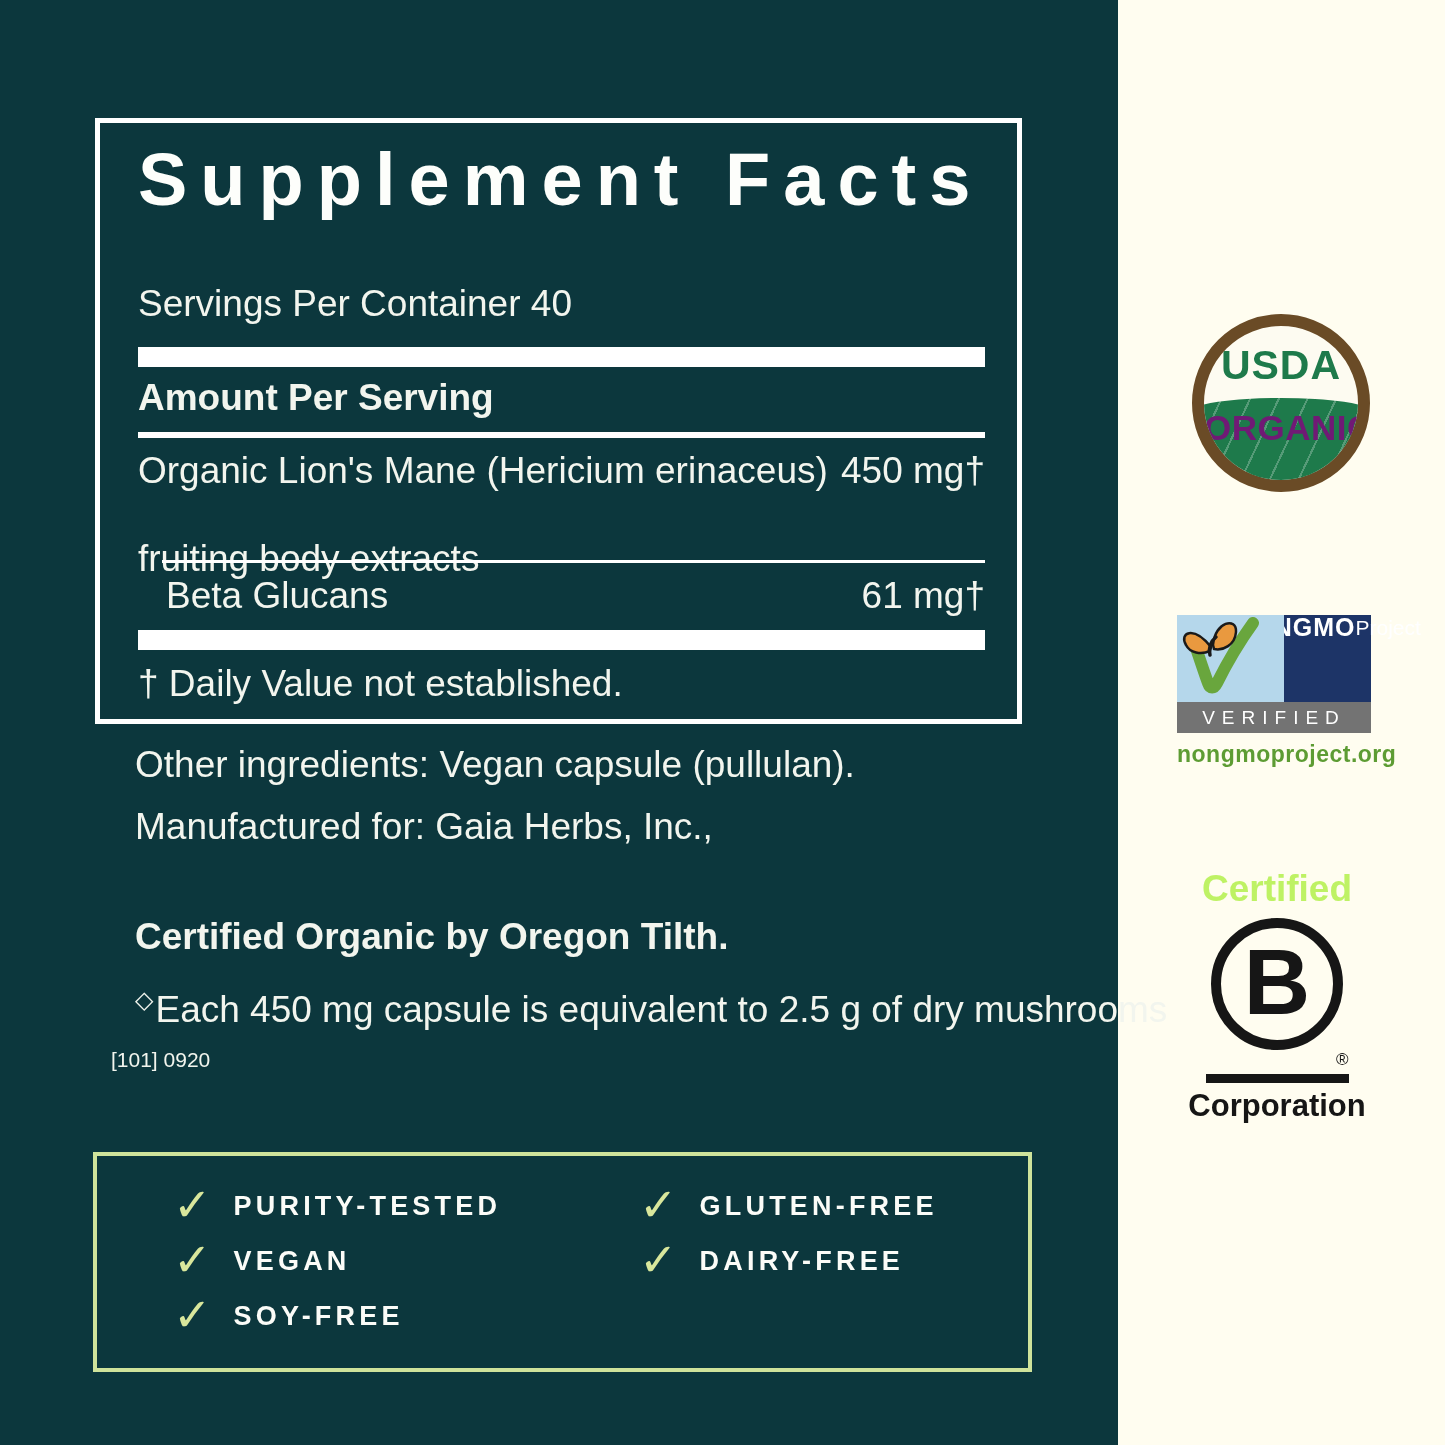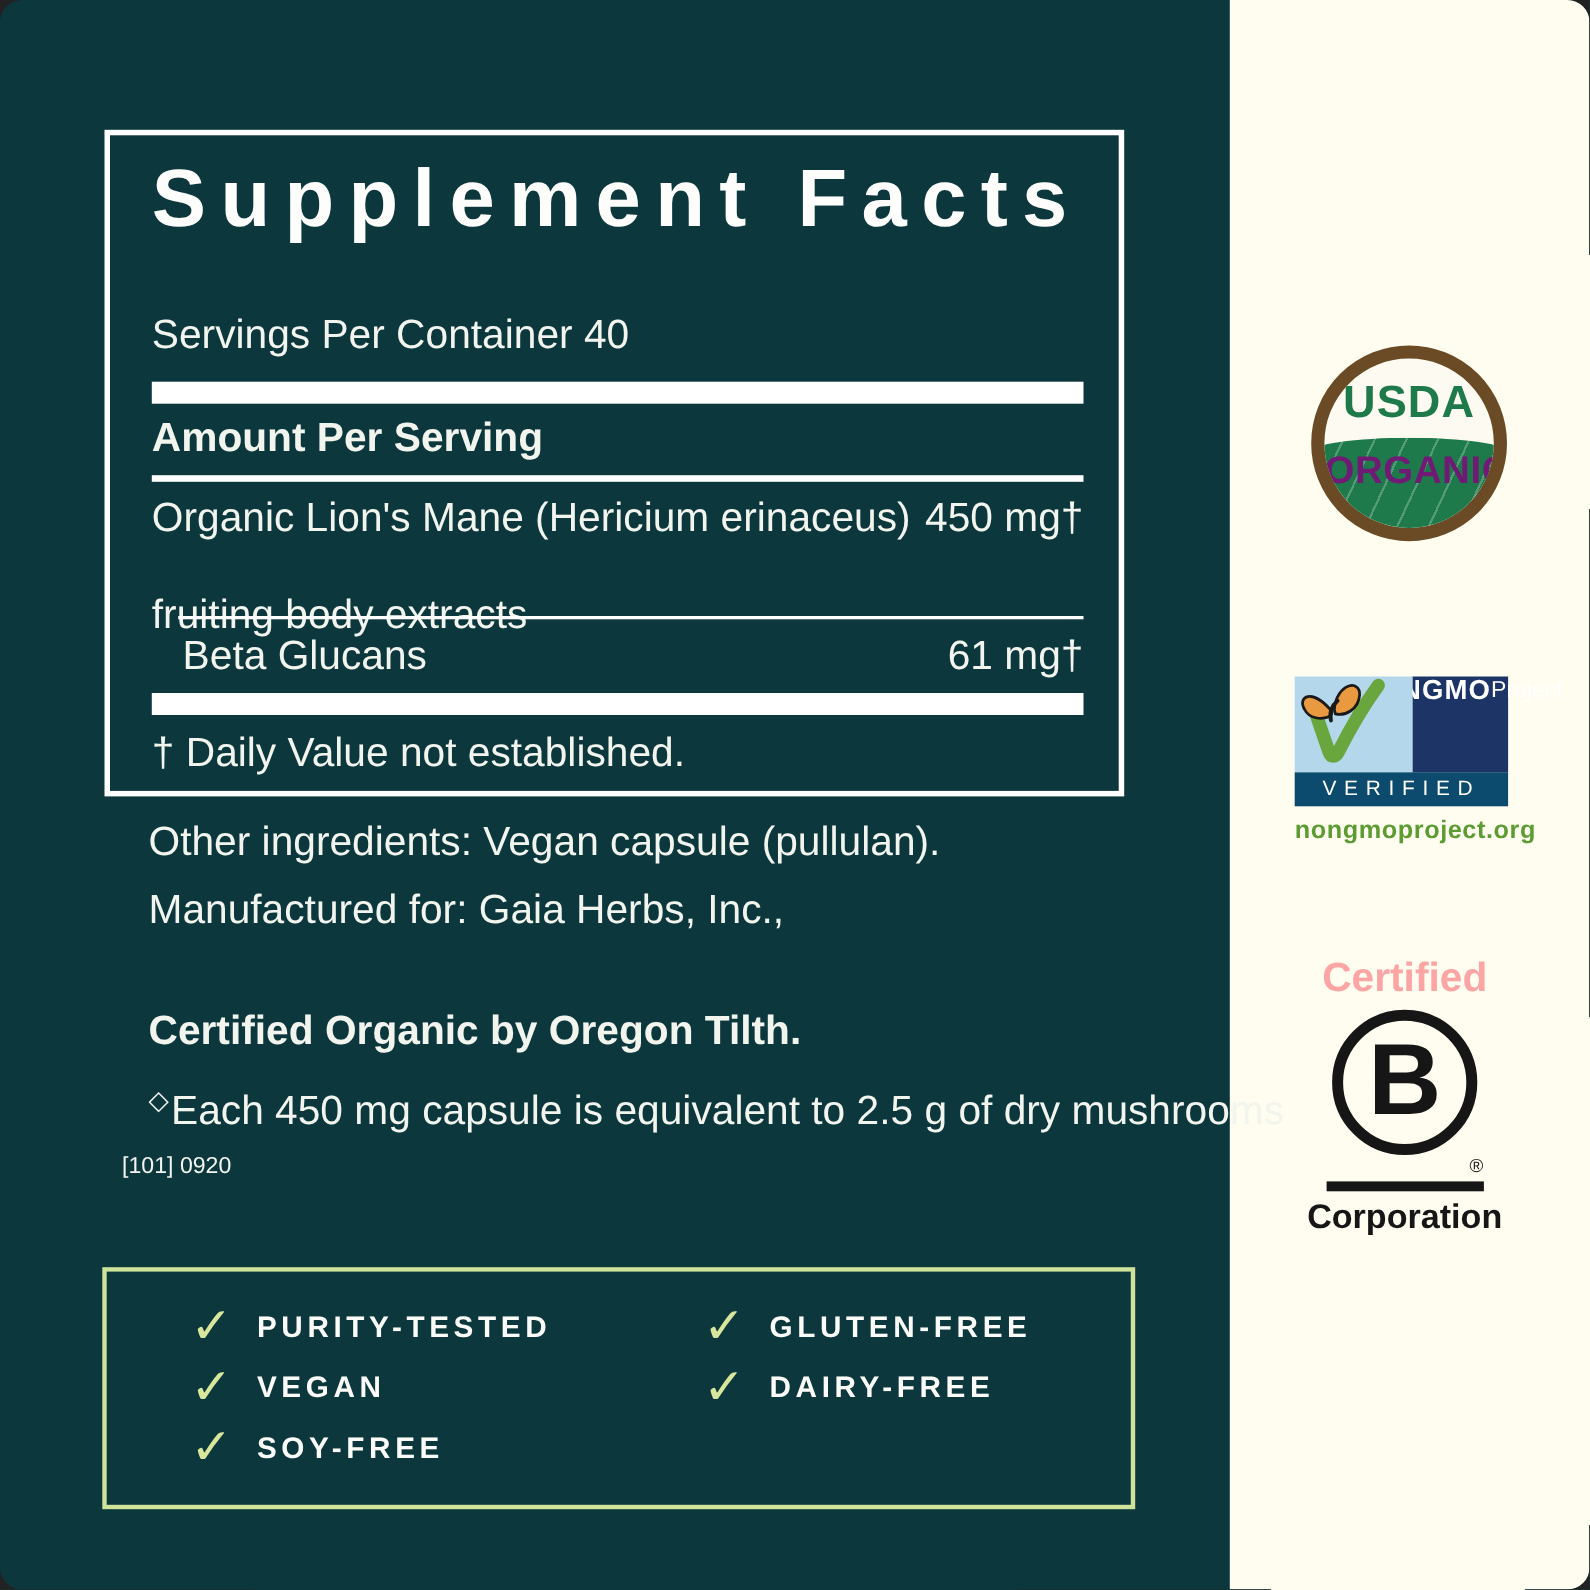--- a/index.html
+++ b/index.html
@@ -1,17 +1,17 @@
 <!DOCTYPE html>
 <html><head>
 <meta charset="utf-8">
 <style>
   html,body{margin:0;padding:0;}
   body{font-family:"Liberation Sans", sans-serif; background:#222;}
-  #canvas{position:relative;width:1445px;height:1445px;overflow:hidden;background:#0c373d;border-radius:20px;}
+  #canvas{position:relative;width:1445px;height:1445px;overflow:hidden;background:#0c373d;}
   .cream-panel{position:absolute;right:0;top:0;width:327px;height:1445px;background:#fffdf0;}
 
   
   .facts-box{position:absolute;left:95px;top:118px;width:927px;height:606px;
     border:5px solid #ffffff;box-sizing:border-box;color:#f2f5ee;}
   .facts-title{position:absolute;left:38px;top:14px;font-size:74px;font-weight:700;
     letter-spacing:13px;color:#fdfefb;white-space:nowrap;}
   .facts-line{position:absolute;left:38px;font-size:37px;font-weight:500;white-space:nowrap;}
   .t-serving{top:112px;}
   .t-container{top:160px;}
@@ -62,27 +62,27 @@
     color:#701a75;font-size:35px;font-weight:700;letter-spacing:.5px;}
 
   
   .nongmo{position:absolute;left:1177px;top:615px;width:194px;}
   .ng-top{display:flex;height:87px;}
   .ng-sky{width:107px;height:87px;background:#b5d7eb;position:relative;overflow:hidden;}
   .ng-navy{width:87px;height:87px;background:#1d3467;color:#ffffff;text-align:center;
     display:flex;justify-content:center;line-height:1.0;}
   .ng-navy .b1,.ng-navy .b2{font-size:25px;font-weight:700;letter-spacing:1px;}
   .ng-navy .b3{font-size:21px;font-weight:400;margin-top:2px;}
-  .ng-band{height:31px;background:#0c4a6e;color:#ffffff;text-align:center;
+  .ng-band{height:31px;background:#737373;color:#ffffff;text-align:center;
     font-size:19px;font-weight:500;letter-spacing:7px;line-height:31px;}
   .ng-url{margin-top:8px;text-align:center;color:#5d9c33;font-size:23px;font-weight:700;letter-spacing:.5px;}
 
   
   .bcorp-certified{position:absolute;left:1277px;top:868px;transform:translateX(-50%);
-    color:#fca5a5;font-size:37px;font-weight:700;text-align:right;}
+    color:#bef264;font-size:37px;font-weight:700;text-align:right;}
   .bcorp-circle{position:absolute;left:1211px;top:918px;width:132px;height:132px;border-radius:50%;
     border:10px solid #161616;box-sizing:border-box;display:flex;align-items:center;justify-content:center;}
   .bcorp-b{color:#161616;font-size:92px;font-weight:700;line-height:1;margin-top:-4px;}
   .bcorp-reg{position:absolute;left:1336px;top:1050px;color:#161616;font-size:17px;}
   .bcorp-bar{position:absolute;left:1206px;top:1074px;width:143px;height:9px;background:#161616;}
   .bcorp-corporation{position:absolute;left:1277px;top:1088px;transform:translateX(-50%);
     color:#161616;font-size:31px;font-weight:700;}
 </style>
 </head>
 <body>

